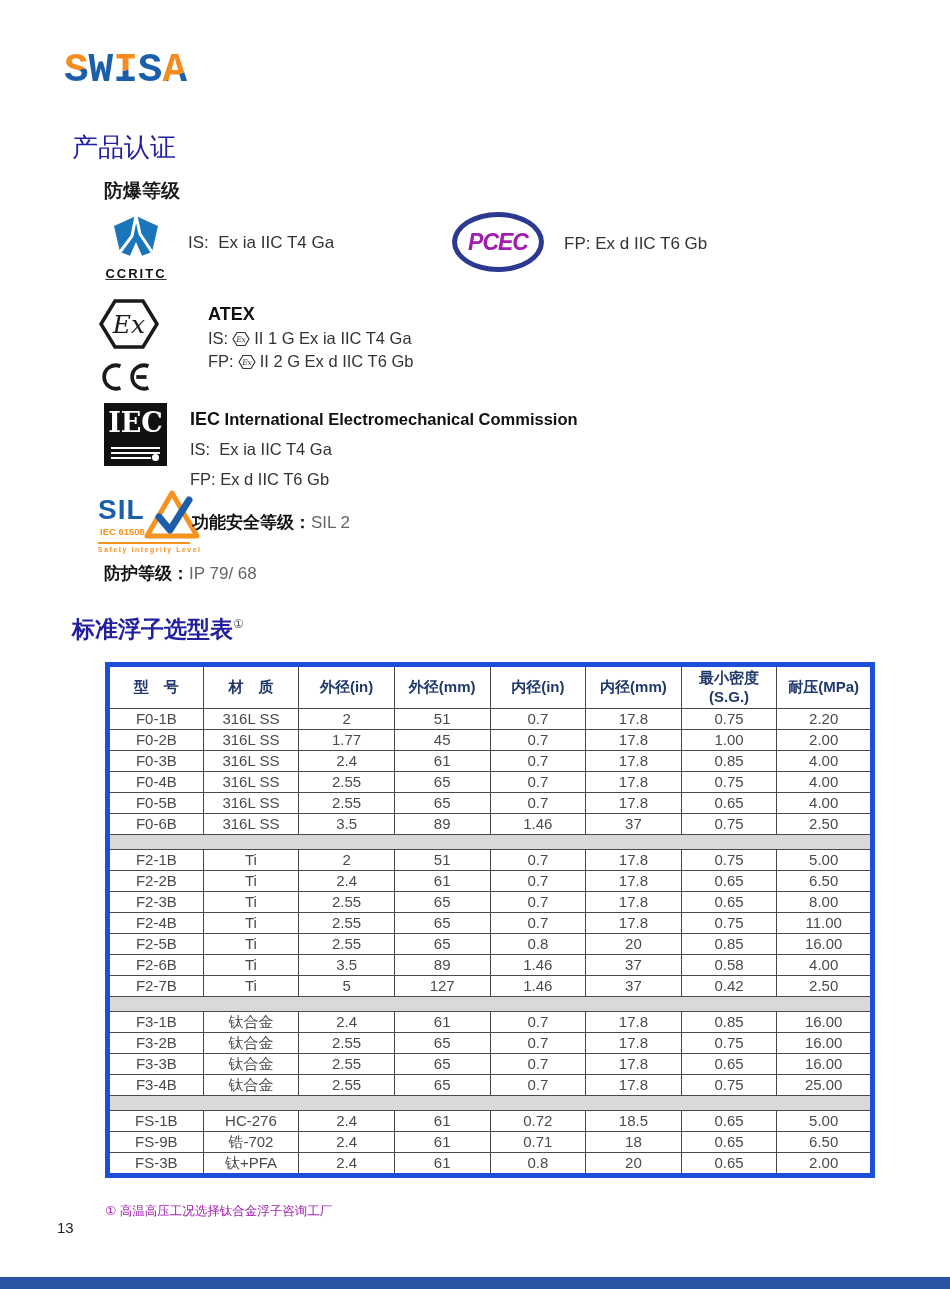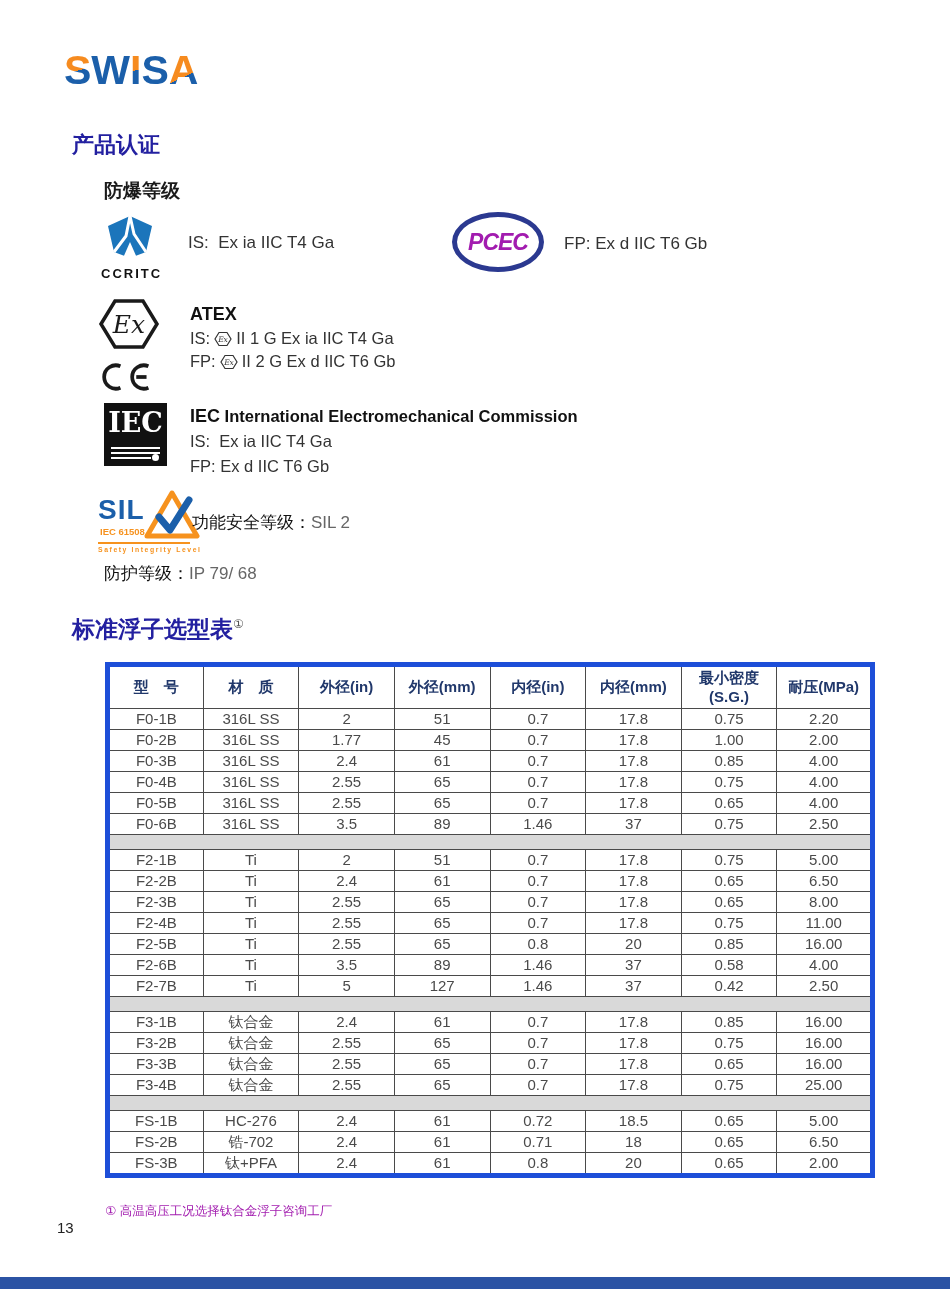--- a/index.html
+++ b/index.html
@@ -4,67 +4,67 @@
 <style>
   * { margin:0; padding:0; box-sizing:border-box; }
   html,body { background:#ffffff; }
   .page {
     position:relative; width:950px; height:1289px; background:#ffffff;
     font-family:"Liberation Sans","DejaVu Sans",sans-serif; color:#333;
     overflow:hidden;
   }
   
   .logo { position:absolute; left:64px; top:50px; font-weight:800; font-size:41px;
-          letter-spacing:0px; line-height:1; }
+          letter-spacing:0px; line-height:1;font-family:Liberation Mono, monospace; }
   .logo span { display:inline-block; }
   .lg-split  { background:linear-gradient(168deg,#F68B1F 0 50%,#1B5FAA 50%);
                -webkit-background-clip:text; background-clip:text; color:transparent; }
   .lg-split2 { background:linear-gradient(155deg,#F68B1F 0 62%,#1B5FAA 62%);
                -webkit-background-clip:text; background-clip:text; color:transparent; }
   .lg-blue   { color:#1B5FAA; }
   
-  .h1 { position:absolute; left:72px; top:130px; font-size:22px; font-weight:700; color:#2320A0; }
+  .h1 { position:absolute; left:72px; top:130px; font-size:26px; font-weight:400; color:#2320A0; }
   .h2 { position:absolute; left:72px; top:614px; font-size:23px; font-weight:700; color:#2320A0; }
   .h2 sup { font-size:12px; color:#555; font-weight:400; }
   .sub-h { position:absolute; left:104px; top:178px; font-size:19px; font-weight:700; color:#1a1a1a; }
   
   .cert-line { position:absolute; font-size:17px; color:#333; }
-  .ccritc { position:absolute; left:101px; top:214px; width:70px; text-align:left; }
+  .ccritc { position:absolute; left:101px; top:214px; width:70px; text-align:center;text-decoration:underline; }
   .ccritc .lbl { display:block; margin-top:2px; font-size:13px; font-weight:700;
                  letter-spacing:2px; color:#111; }
   .pcec { position:absolute; left:452px; top:212px; width:92px; height:60px;
           border:5px solid #2B3990; border-radius:50%;
           display:flex; align-items:center; justify-content:center; }
   .pcec .lbl { font-size:23px; font-weight:800; font-style:italic; color:#a21caf;
                letter-spacing:-1px; }
   .atex-icons { position:absolute; left:98px; top:297px; width:64px; }
-  .atex-text  { position:absolute; left:190px; top:304px; font-size:16.5px; color:#222; }
+  .atex-text  { position:absolute; left:208px; top:304px; font-size:16.5px; color:#222; }
   .atex-text .t { font-size:18px; font-weight:700; color:#111; margin-bottom:3px; }
   .atex-text .row { margin-top:4px; display:flex; align-items:center; gap:4px; color:#333; }
   .hex-small { display:inline-block; vertical-align:middle; }
   .iec-logo { position:absolute; left:104px; top:403px; width:63px; height:63px; background:#111;
               overflow:hidden; }
   .iec-logo .txt { color:#fff; font-size:27px; font-weight:700; text-align:center;
                    margin-top:4px; letter-spacing:0px; font-family:"DejaVu Serif",serif; }
   .iec-logo .ln { position:absolute; left:7px; height:2px; background:#fff; }
   .iec-logo .dot { position:absolute; width:7px; height:7px; border-radius:50%; background:#fff; }
-  .iec-text { position:absolute; left:190px; top:404px; font-size:16.5px; color:#333; line-height:25px; }
+  .iec-text { position:absolute; left:190px; top:404px; font-size:16.5px; color:#333; line-height:30px; }
   .iec-text .t b { font-size:18px; }
   .iec-text .t { font-weight:700; color:#111; }
   .sil-logo { position:absolute; left:98px; top:490px; width:185px; height:66px; }
   .sil-logo .sil { position:absolute; left:0; top:4px; font-size:28px; font-weight:800;
                    color:#1B5FAA; letter-spacing:1px; }
   .sil-logo .std { position:absolute; left:2px; top:36px; font-size:9.5px; font-weight:700; color:#F6921E; }
   .sil-logo .rule { position:absolute; left:0; top:52px; width:92px; height:2px; background:#F6921E; }
   .sil-logo .cap { position:absolute; left:0; top:56px; font-size:6.8px; font-weight:700;
                    color:#F6921E; letter-spacing:1.6px; white-space:nowrap; }
   .sil-logo svg { position:absolute; left:44px; top:-4px; }
   .sil-text { position:absolute; left:192px; top:511px; font-size:17px; }
   .ip-line  { position:absolute; left:104px; top:562px; font-size:17px; }
-  .lbl-b { font-weight:400; color:#111; }
+  .lbl-b { font-weight:700; color:#111; }
   .val-g { color:#666; }
   
   .float-table { position:absolute; left:105px; top:662px; width:770px;
                  border-collapse:collapse; table-layout:fixed;
                  font-size:15px; color:#4a4a4a; text-align:center; }
   .float-table th, .float-table td { border:1px solid #4a4a4a; }
   .float-table { border:5px solid #1d4ed8; }
   .float-table th { height:44px; font-weight:700; color:#21386B; font-size:15px; line-height:1.25; }
   .float-table td { height:20px; line-height:20px; padding:0; white-space:nowrap; }
   .float-table tr.spacer td { height:15px; background:#D9D9D9; border-left:none; border-right:none; }
@@ -362,21 +362,21 @@
           <td>FS-1B</td>
           <td>HC-276</td>
           <td>2.4</td>
           <td>61</td>
           <td>0.72</td>
           <td>18.5</td>
           <td>0.65</td>
           <td>5.00</td>
         </tr>
         <tr>
-          <td>FS-2B</td>
+          <td>FS-9B</td>
           <td>锆-702</td>
           <td>2.4</td>
           <td>61</td>
           <td>0.71</td>
           <td>18</td>
           <td>0.65</td>
           <td>6.50</td>
         </tr>
         <tr>
           <td>FS-3B</td>

